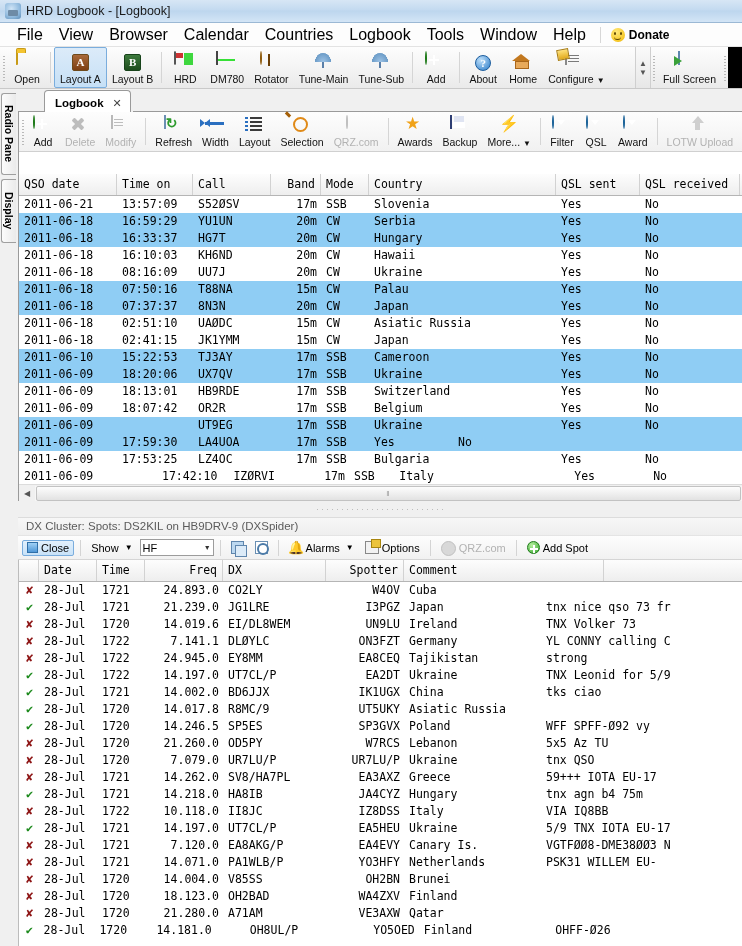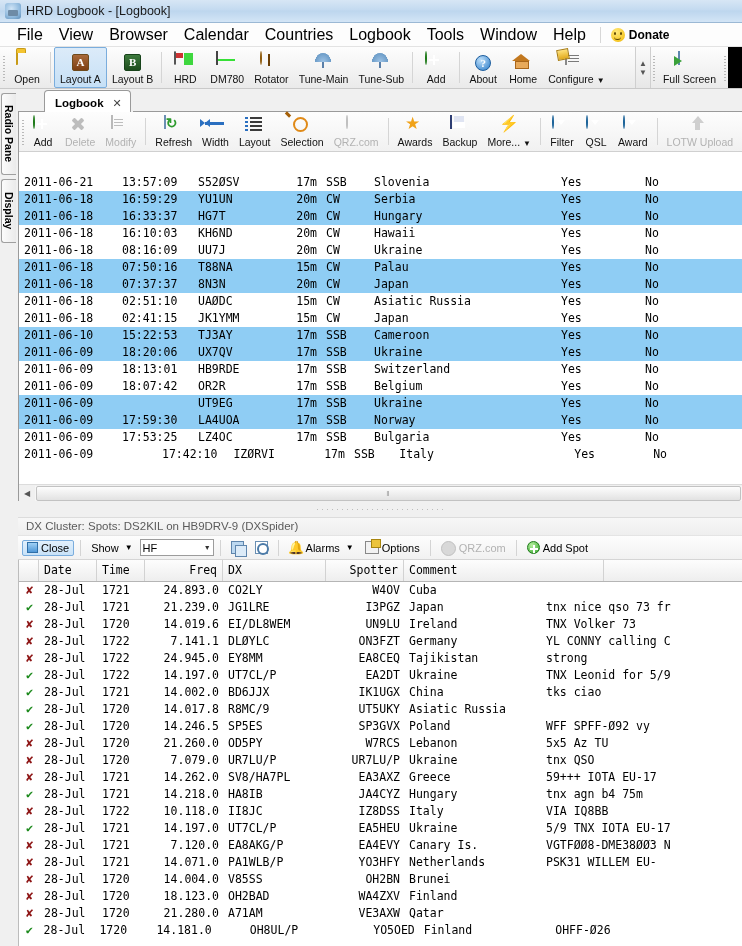--- a/index.html
+++ b/index.html
@@ -511,20 +511,30 @@
       </div>
       <div class="lsep"></div>
       <div class="lbtn dis">
         <span class="lic"><span class="ic-up"></span></span>
         <span>LOTW Upload</span>
       </div>
     </div>
 
     <div id="logscroll">
       <div class="grid">
+        <div class="ghead" id="loggrid-head">
+            <div class="hc" style="width: 98px;">QSO date</div>
+            <div class="hc" style="width: 76px;">Time on</div>
+            <div class="hc" style="width: 78px;">Call</div>
+            <div class="hc r" style="width: 50px;">Band</div>
+            <div class="hc" style="width: 48px;">Mode</div>
+            <div class="hc" style="width: 187px;">Country</div>
+            <div class="hc" style="width: 84px;">QSL sent</div>
+            <div class="hc" style="width: 100px;">QSL received</div>
+          </div>
         <div id="loggrid-body">
             <div class="grow">
               <div class="gc" style="width: 98px;">2011-06-21</div>
               <div class="gc" style="width: 76px;">13:57:09</div>
               <div class="gc" style="width: 78px;">S52ØSV</div>
               <div class="gc r" style="width: 50px;">17m</div>
               <div class="gc" style="width: 48px;">SSB</div>
               <div class="gc" style="width: 187px;">Slovenia</div>
               <div class="gc" style="width: 84px;">Yes</div>
               <div class="gc" style="width: 100px;">No</div>
@@ -658,21 +668,20 @@
               <div class="gc" style="width: 187px;">Ukraine</div>
               <div class="gc" style="width: 84px;">Yes</div>
               <div class="gc" style="width: 100px;">No</div>
             </div>
             <div class="grow sel">
               <div class="gc" style="width: 98px;">2011-06-09</div>
               <div class="gc" style="width: 76px;">17:59:30</div>
               <div class="gc" style="width: 78px;">LA4UOA</div>
               <div class="gc r" style="width: 50px;">17m</div>
               <div class="gc" style="width: 48px;">SSB</div>
-              <div class="gc" style="width: 187px;">Norway</div>
               <div class="gc" style="width: 84px;">Yes</div>
               <div class="gc" style="width: 100px;">No</div>
             </div>
             <div class="grow">
               <div class="gc" style="width: 98px;">2011-06-09</div>
               <div class="gc" style="width: 76px;">17:53:25</div>
               <div class="gc" style="width: 78px;">LZ4OC</div>
               <div class="gc r" style="width: 50px;">17m</div>
               <div class="gc" style="width: 48px;">SSB</div>
               <div class="gc" style="width: 187px;">Bulgaria</div>

